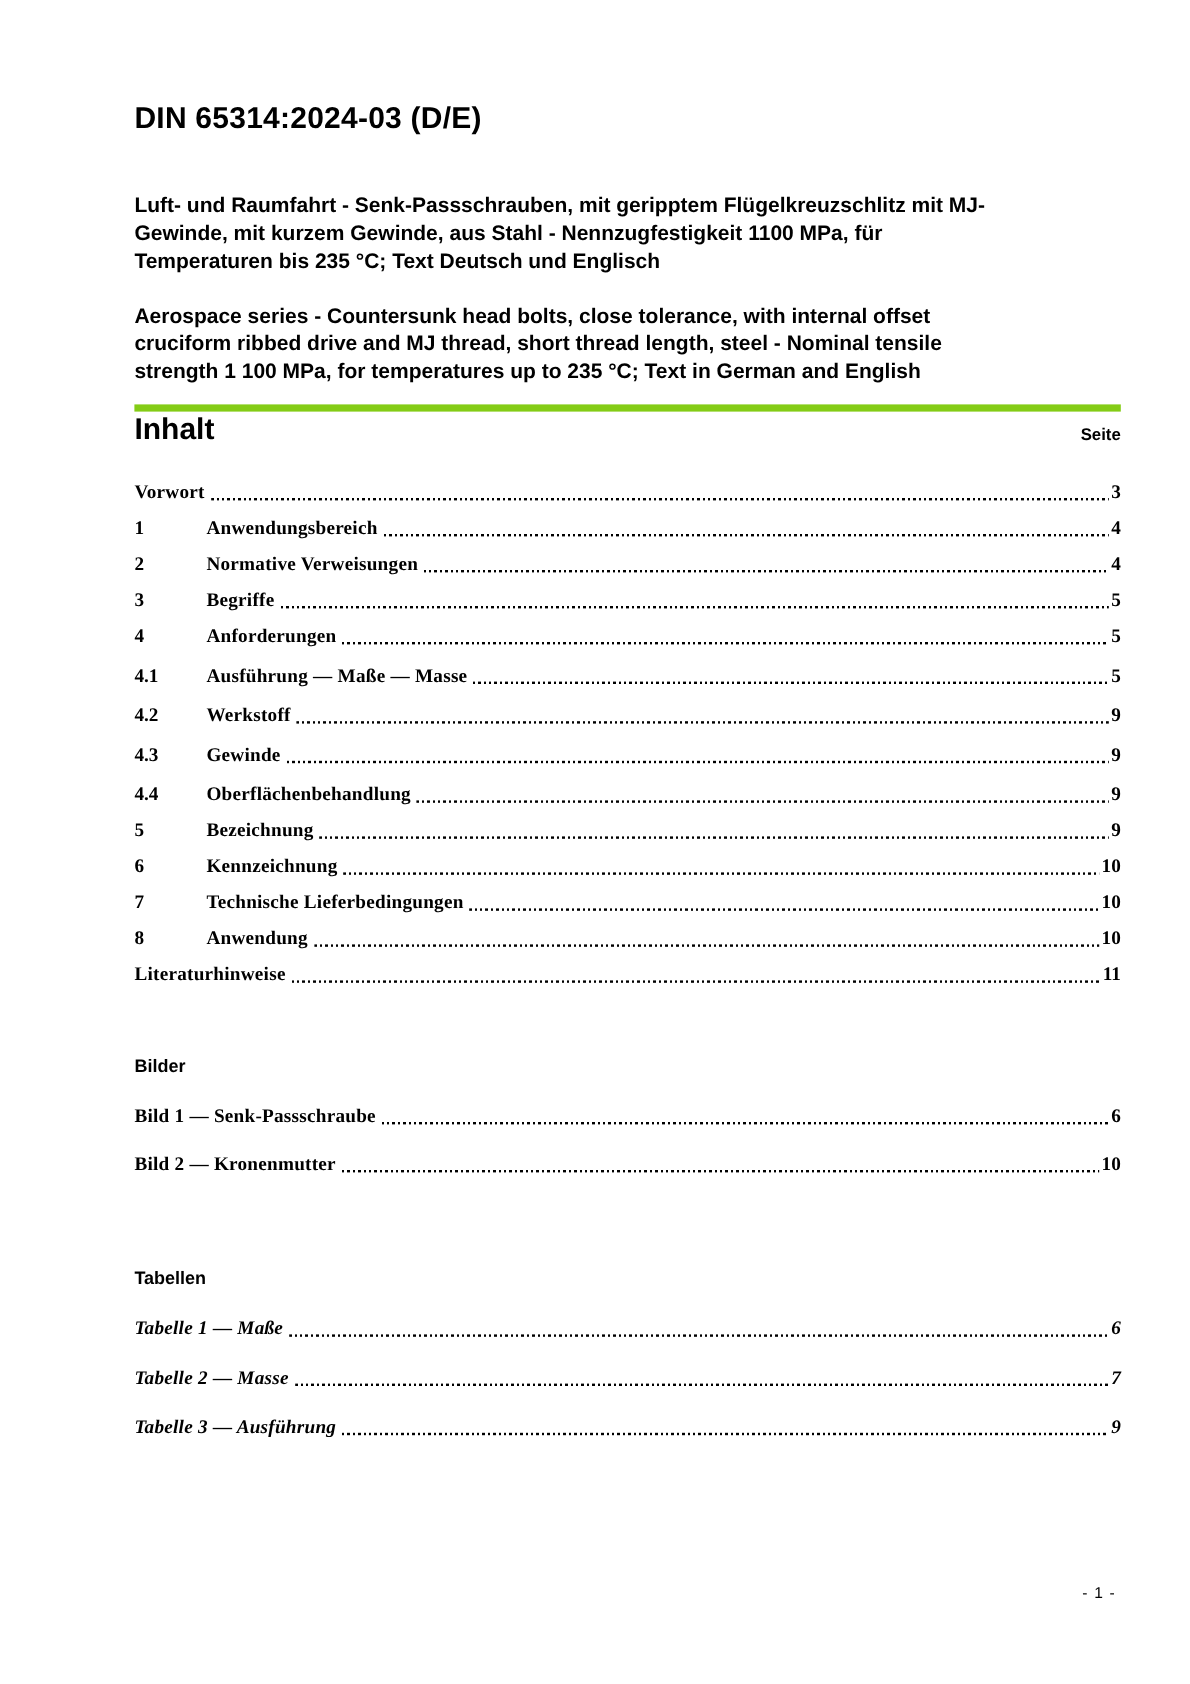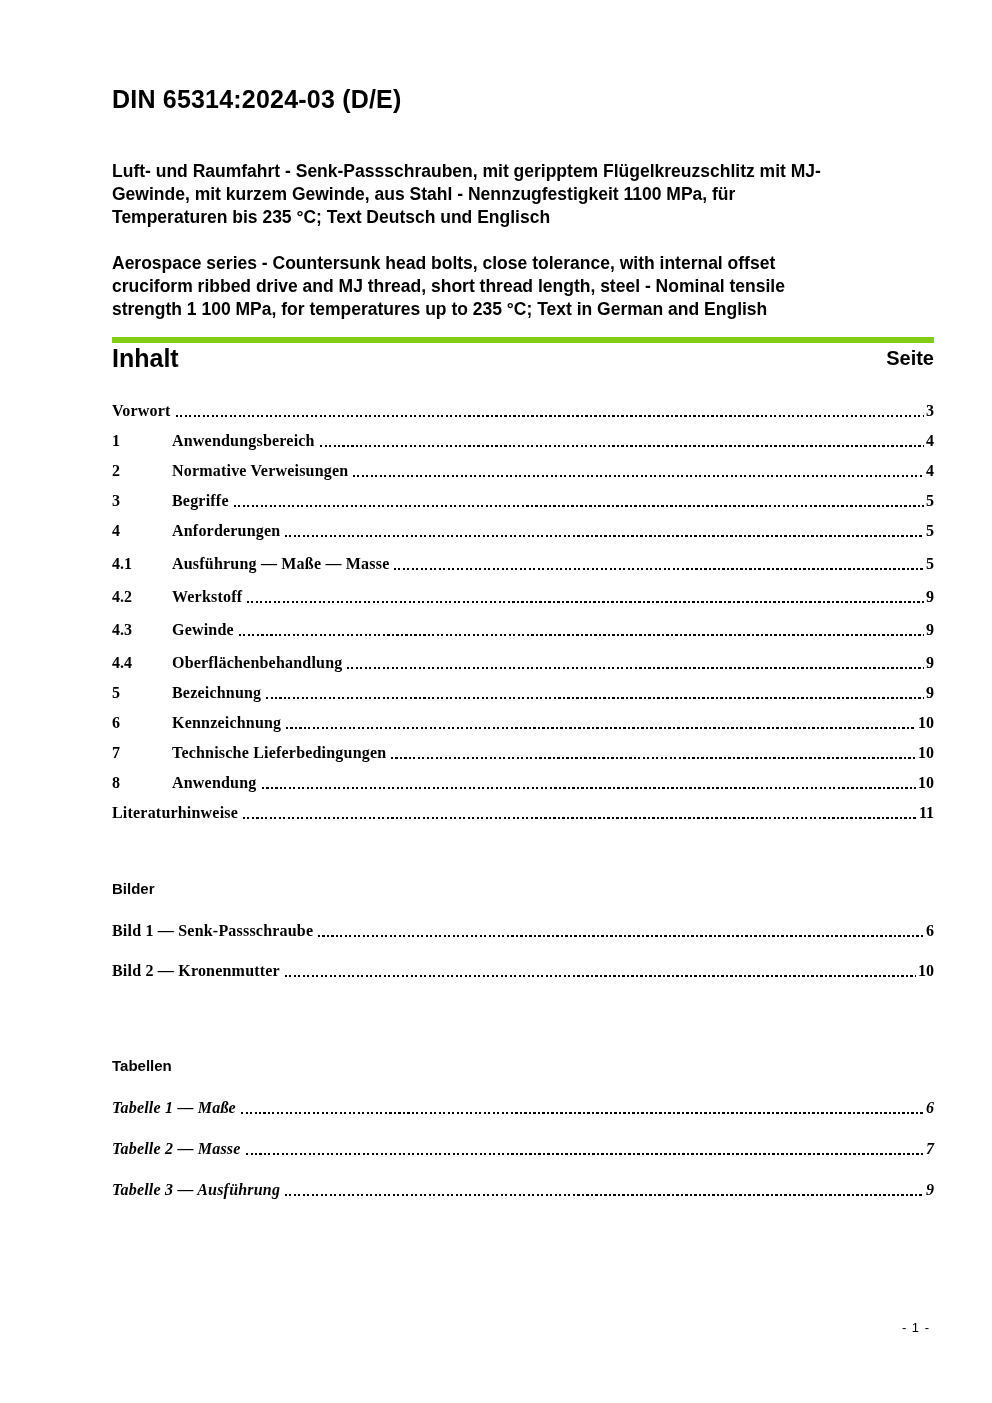--- a/index.html
+++ b/index.html
@@ -33,21 +33,21 @@
     padding-bottom:16px;
     border-bottom:6px solid #84cc16;
   }
 
   .toc-header{
     display:flex;
     justify-content:space-between;
     align-items:flex-end;
   }
   .inhalt{font-size:25px;font-weight:bold;line-height:30px;}
-  .seite{font-size:20px;font-weight:bold;padding-bottom:3px;}
+  .seite{font-size:14px;font-weight:bold;padding-bottom:3px;}
 
   .toc{
     margin-top:27px;
     font-family:"Liberation Serif","DejaVu Serif",serif;
     font-weight:bold;
     font-size:16px;
   }
   .toc-row{
     display:flex;
     align-items:center;

